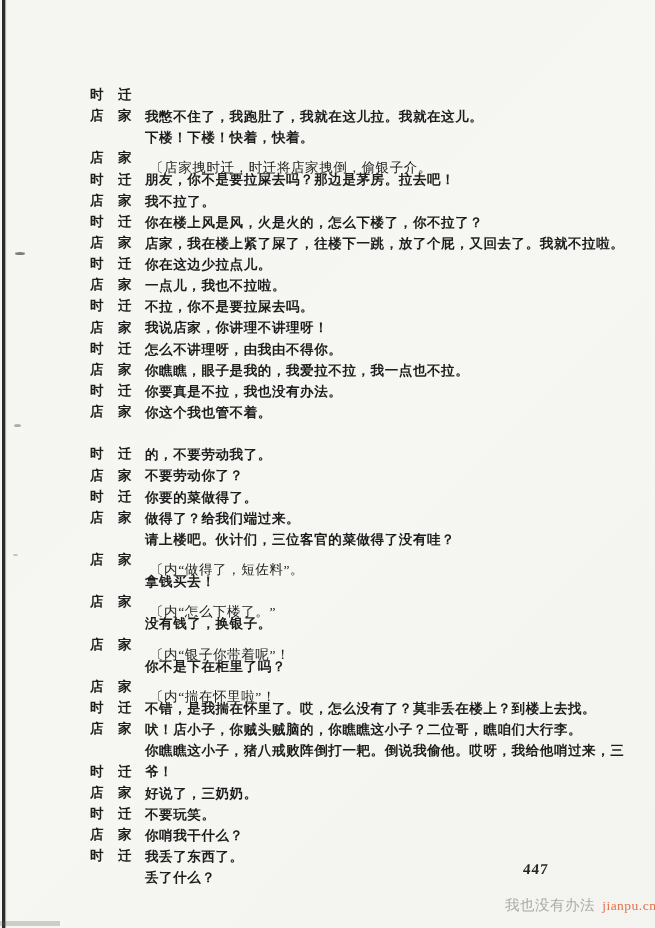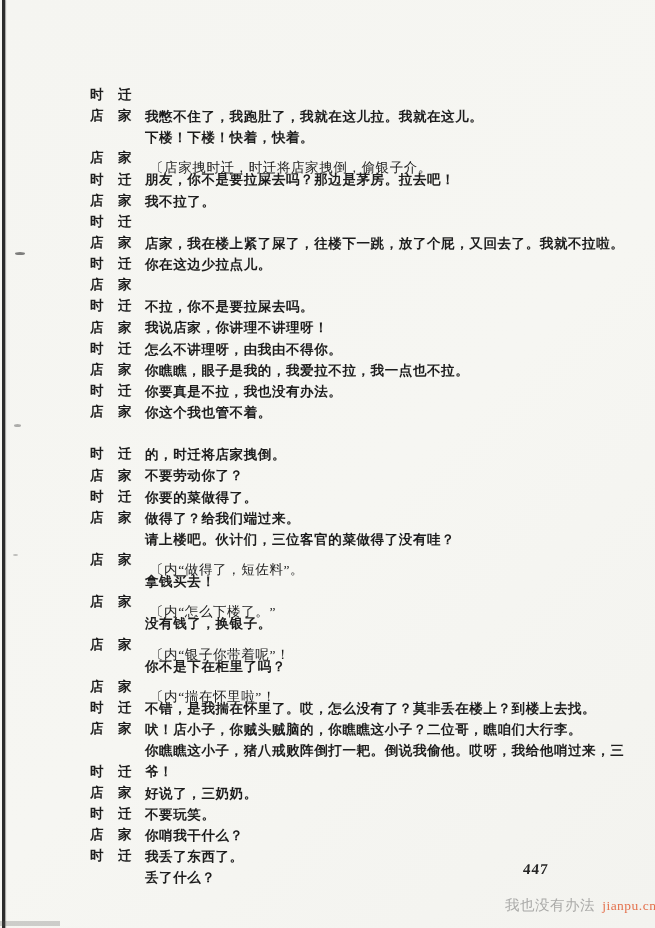--- a/index.html
+++ b/index.html
@@ -101,31 +101,33 @@
       <div class="line dialogue">
         <span class="speaker">店家</span>
         <span class="text">朋友，你不是要拉屎去吗？那边是茅房。拉去吧！</span>
       </div>
       <div class="line dialogue">
         <span class="speaker">时迁</span>
         <span class="text">我不拉了。</span>
       </div>
       <div class="line dialogue">
         <span class="speaker">店家</span>
+        <span class="text">你在楼上风是风，火是火的，怎么下楼了，你不拉了？</span>
       </div>
       <div class="line dialogue">
         <span class="speaker">时迁</span>
         <span class="text">店家，我在楼上紧了屎了，往楼下一跳，放了个屁，又回去了。我就不拉啦。</span>
       </div>
       <div class="line dialogue">
         <span class="speaker">店家</span>
         <span class="text">你在这边少拉点儿。</span>
       </div>
       <div class="line dialogue">
         <span class="speaker">时迁</span>
+        <span class="text">一点儿，我也不拉啦。</span>
       </div>
       <div class="line dialogue">
         <span class="speaker">店家</span>
         <span class="text">不拉，你不是要拉屎去吗。</span>
       </div>
       <div class="line dialogue">
         <span class="speaker">时迁</span>
         <span class="text">我说店家，你讲理不讲理呀！</span>
       </div>
       <div class="line dialogue">
@@ -142,21 +144,21 @@
       </div>
       <div class="line dialogue">
         <span class="speaker">时迁</span>
         <span class="text">你这个我也管不着。</span>
       </div>
       <div class="line dialogue">
         <span class="speaker">店家</span>
       </div>
       <div class="line continuation">
         <span class="speaker"></span>
-        <span class="text">的，时迁将店家拽倒。</span>
+        <span class="text">的，不要劳动我了。</span>
       </div>
       <div class="line dialogue">
         <span class="speaker">时迁</span>
         <span class="text">不要劳动你了？</span>
       </div>
       <div class="line dialogue">
         <span class="speaker">店家</span>
         <span class="text">你要的菜做得了。</span>
       </div>
       <div class="line dialogue">

